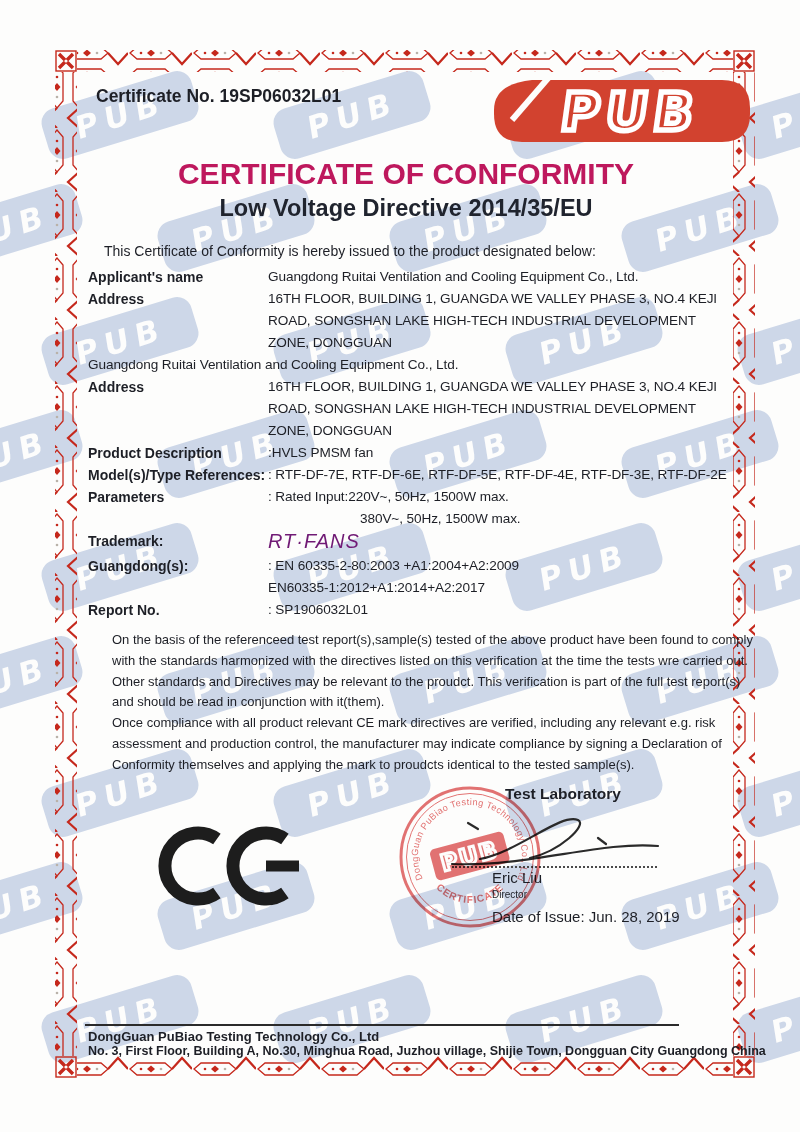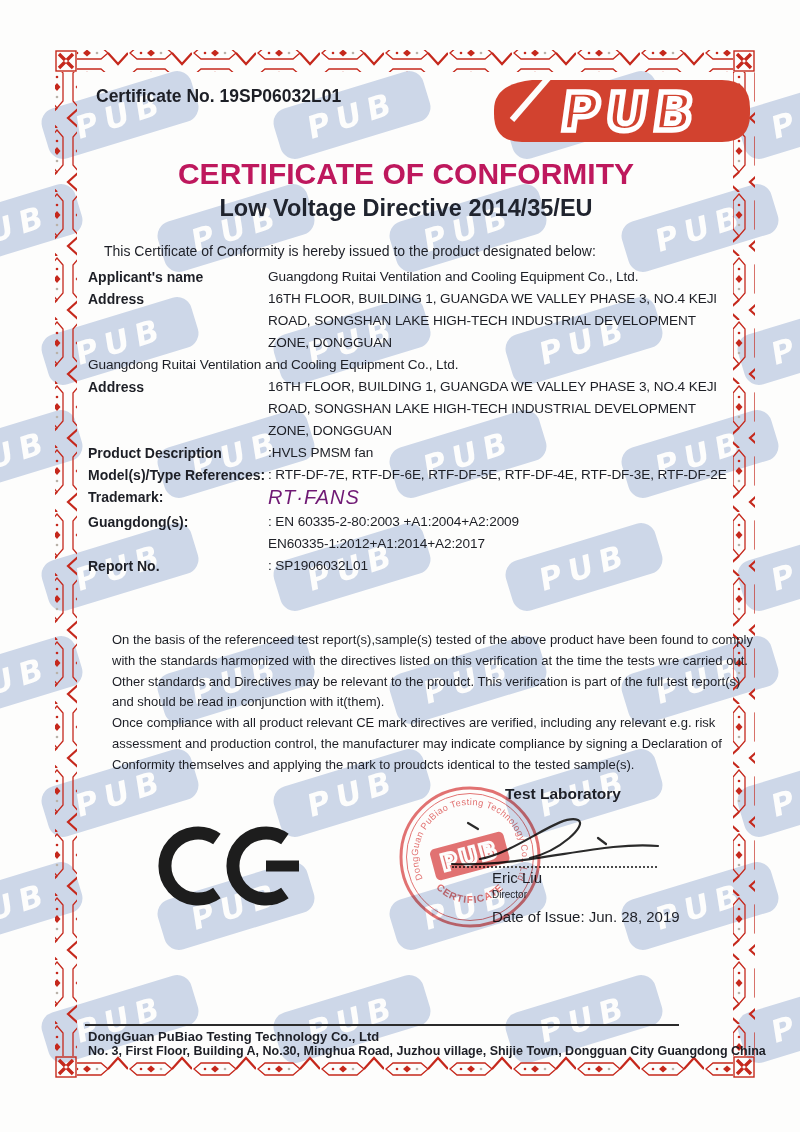--- a/index.html
+++ b/index.html
@@ -252,20 +252,27 @@
           <div class="vline">:HVLS PMSM fan</div>
         </div>
       </div>
       <div class="frow">
         <div class="flabel">Model(s)/Type References:</div>
         <div class="fvalue">
           <div class="vline">: RTF-DF-7E, RTF-DF-6E, RTF-DF-5E, RTF-DF-4E, RTF-DF-3E, RTF-DF-2E</div>
         </div>
       </div>
       <div class="frow">
+        <div class="flabel">Parameters</div>
+        <div class="fvalue">
+          <div class="vline">: Rated Input:220V~, 50Hz, 1500W max.</div>
+          <div class="vline indent">380V~, 50Hz, 1500W max.</div>
+        </div>
+      </div>
+      <div class="frow">
         <div class="flabel">Trademark:</div>
         <div class="fvalue"><span class="tm-logo">RT·FANS</span></div>
       </div>
       <div class="frow">
         <div class="flabel">Guangdong(s):</div>
         <div class="fvalue">
           <div class="vline">: EN 60335-2-80:2003 +A1:2004+A2:2009</div>
           <div class="vline">EN60335-1:2012+A1:2014+A2:2017</div>
         </div>
       </div>

